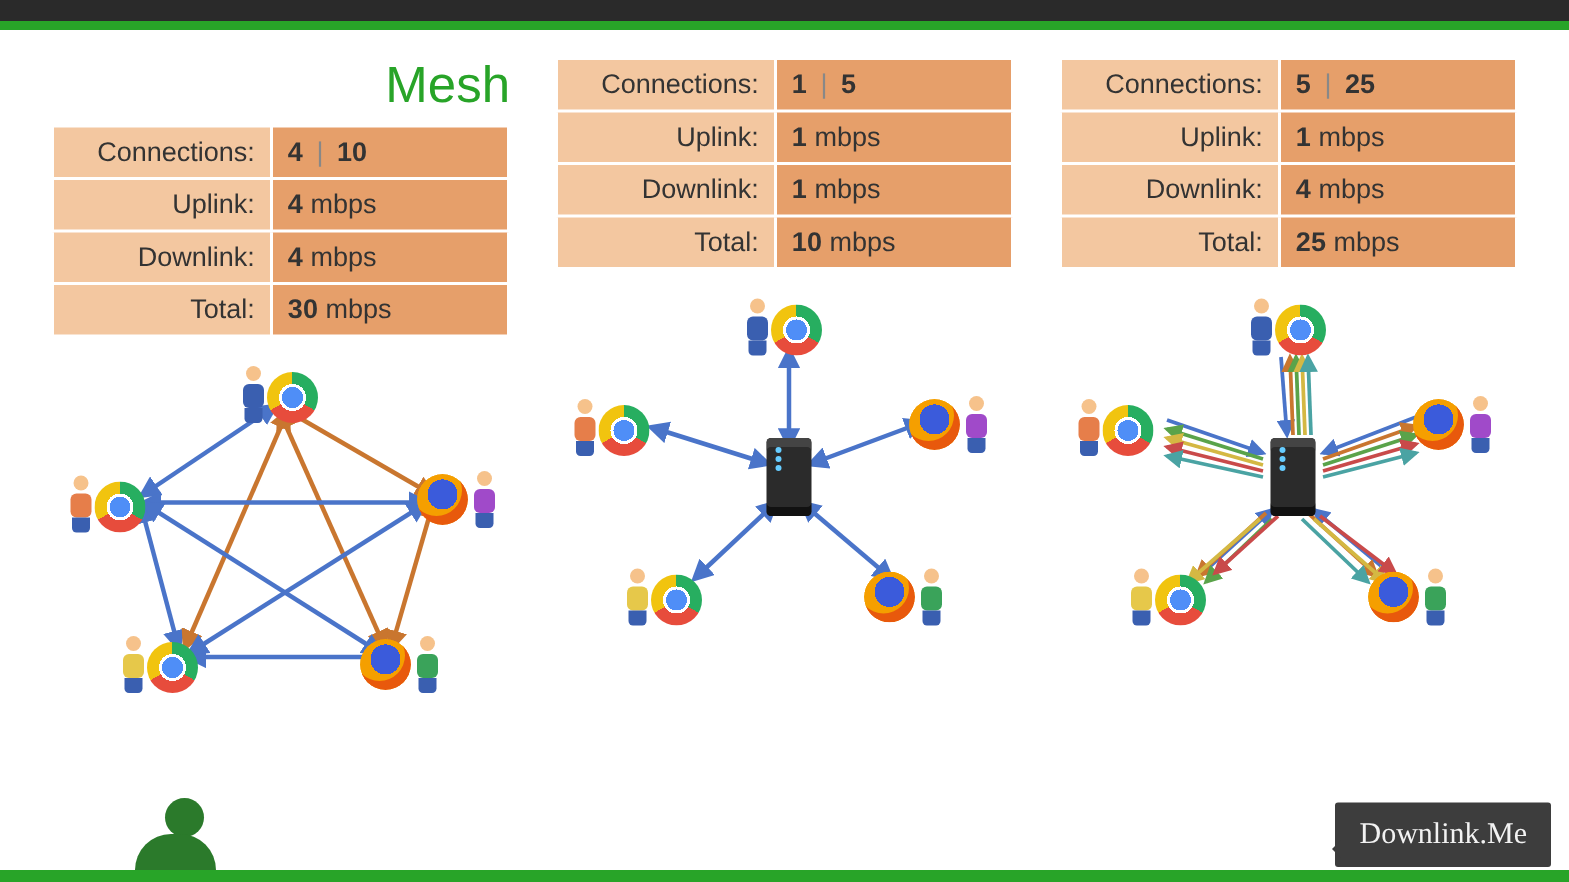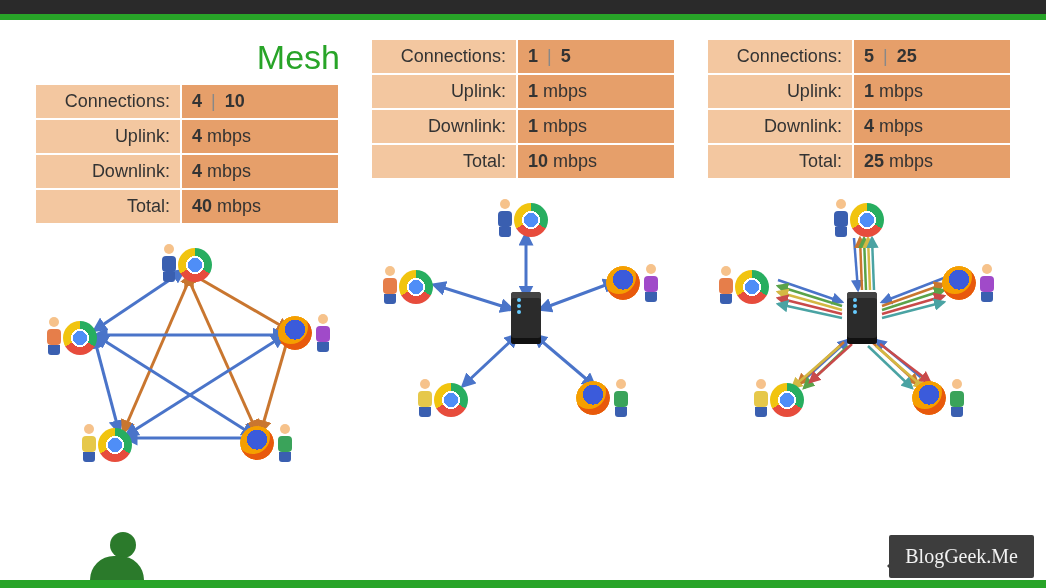--- a/index.html
+++ b/index.html
@@ -80,21 +80,21 @@
       <tr>
         <td class="label">Downlink:</td>
         <td class="val">
           <span>4</span>
           <span class="unit"> <span>mbps</span></span>
         </td>
       </tr>
       <tr>
         <td class="label">Total:</td>
         <td class="val">
-          <span>40</span>
+          <span>30</span>
           <span class="unit"> <span>mbps</span></span>
         </td>
       </tr>
     </tbody>
       </table>
 
     <div class="diagram">
       <svg class="net">
         <defs>
           <marker id="ab" viewBox="0 0 10 10" refX="5" refY="5" markerWidth="5" markerHeight="5" orient="auto-start-reverse">
@@ -392,14 +392,14 @@
       </div>
     </div>
   </div>
 
 </div>
 
 <div class="silhouette">
   <div class="sh-head"></div>
     <div class="sh-body"></div>
 </div>
-<div class="brand">BlogGeek.Me</div>
+<div class="brand">Downlink.Me</div>
 <div class="bottom-green"></div>
 
 </body></html>

